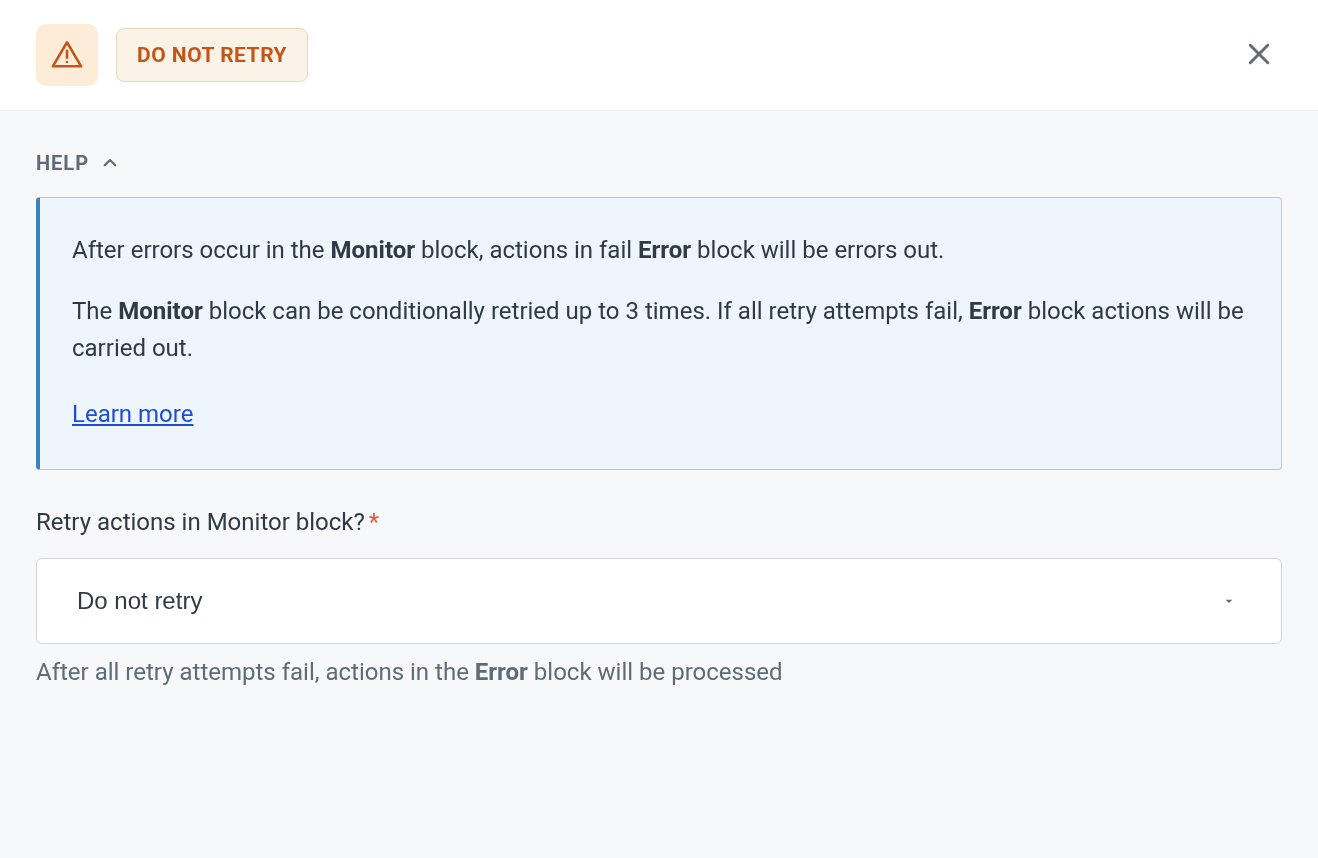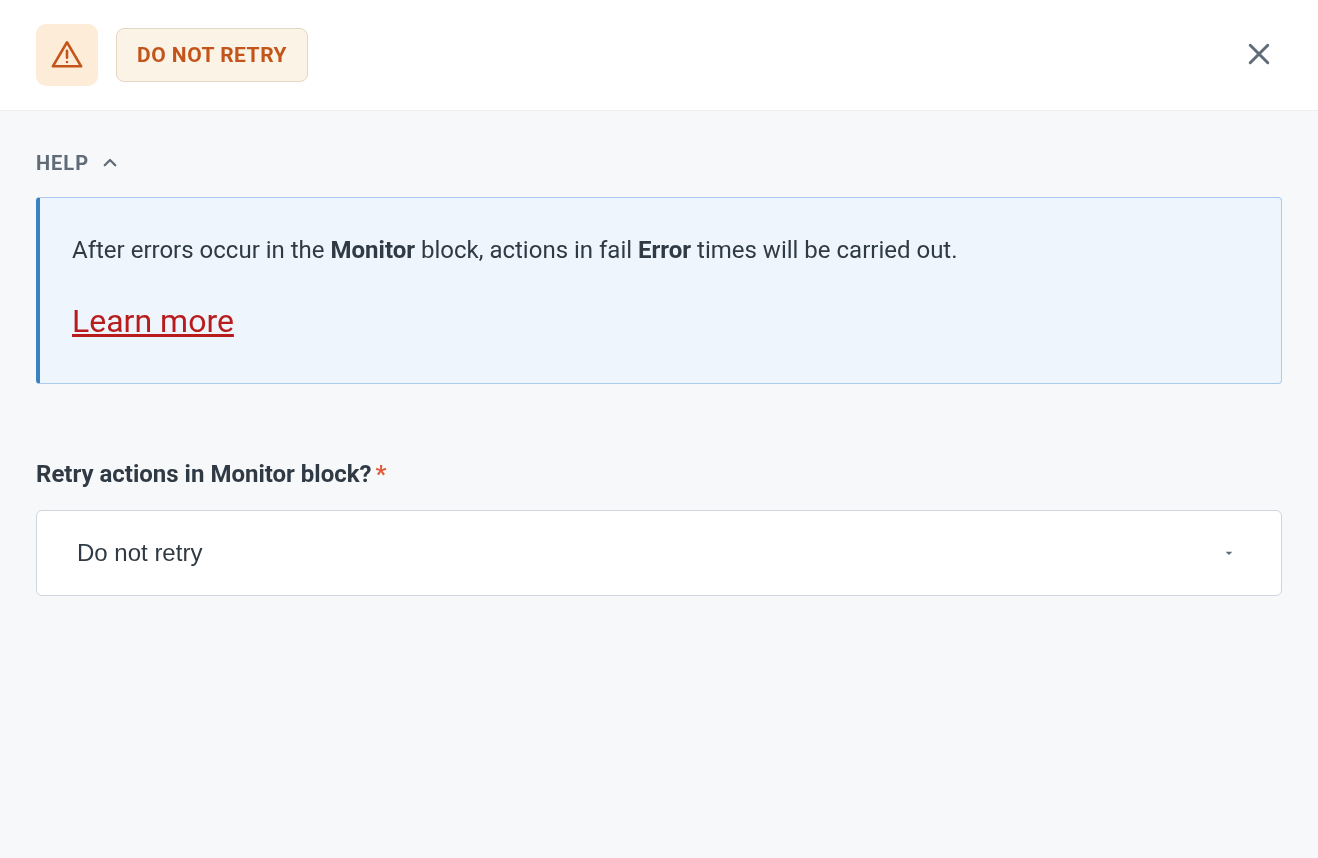--- a/index.html
+++ b/index.html
@@ -60,28 +60,28 @@
       background: #eef5fc;
       border-radius: 4px;
       padding: 34px 32px 36px;
       color: #2f3a44;
       font-size: 24px;
       line-height: 1.55;
     }
     .help-panel p { margin-bottom: 24px; }
     .help-panel p:last-of-type { margin-bottom: 28px; }
     .help-panel a {
-      color: #b91c1c;
+      color: #1d4ed8;
       text-decoration: underline;
-      font-size: 32px;
+      font-size: 24px;
     }
     .field-label {
-      margin-top: 76px;
+      margin-top: 38px;
       font-size: 24px;
-      font-weight: 700;
+      font-weight: 400;
       color: #2f3a44;
       display: flex; align-items: center; gap: 4px;
     }
     .req { color: #e05b3a; }
     .select-wrap { position: relative; margin-top: 22px; }
     .select {
       width: 100%;
       border: 1px solid #cfd6dd;
       background: #ffffff;
       border-radius: 6px;
@@ -129,35 +129,41 @@
 
   <div class="help-header">
     <span>HELP</span>
     <svg viewBox="0 0 24 24" fill="none" stroke="#5f6b76" stroke-width="3" stroke-linecap="round" stroke-linejoin="round">
       <polyline points="5,15 12,8 19,15"></polyline>
     </svg>
   </div>
 
   <div class="help-panel">
     <p>
-      <span>After errors occur in the </span><span class="b">Monitor</span><span> block, actions in fail </span><span class="b">Error</span><span> times will be carried out.</span>
+      <span>After errors occur in the </span><span class="b">Monitor</span><span> block, actions in fail </span><span class="b">Error</span><span> block will be errors out.</span>
+    </p>
+    <p>
+      <span>The </span><span class="b">Monitor</span><span> block can be conditionally retried up to 3 times. If all retry attempts fail, </span><span class="b">Error</span><span> block actions will be carried out.</span>
     </p>
     <a href="#">Learn more</a>
   </div>
 
   <div class="field-label">
     <span>Retry actions in Monitor block?</span>
     <span class="req">*</span>
   </div>
 
   <div class="select-wrap">
     <button type="button" class="select">
       <span>Do not retry</span>
       <span class="caret">
         <svg width="16" height="16" viewBox="0 0 24 24" fill="currentColor">
             <path d="M7 10l5 5 5-5z"></path>
           </svg>
       </span>
     </button>
   </div>
 
+  <div class="hint">
+    <span>After all retry attempts fail, actions in the </span><b>Error</b><span> block will be processed</span>
+  </div>
 
 </div>
 
 </body></html>

